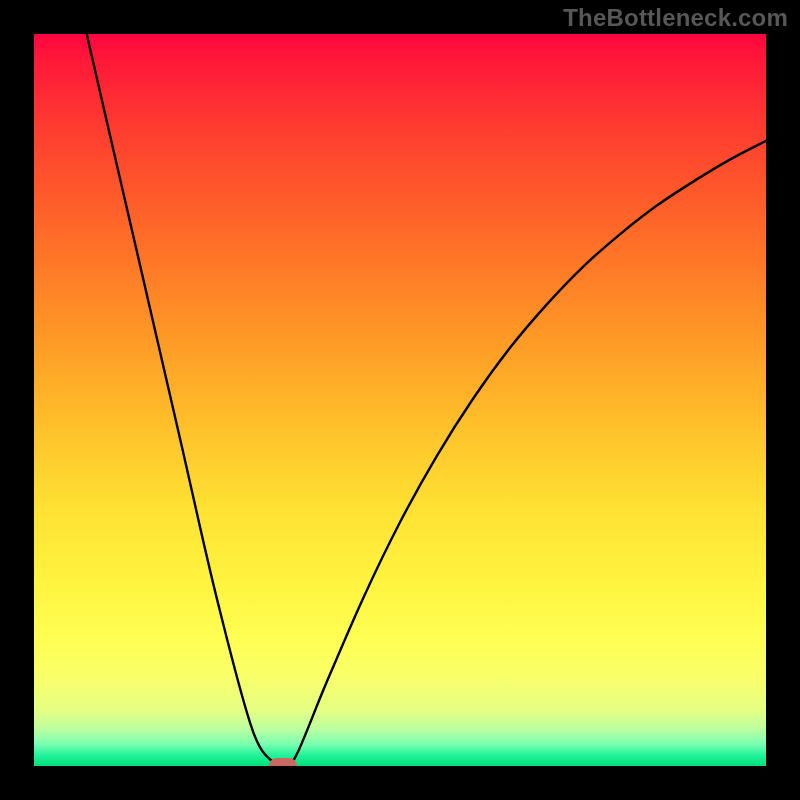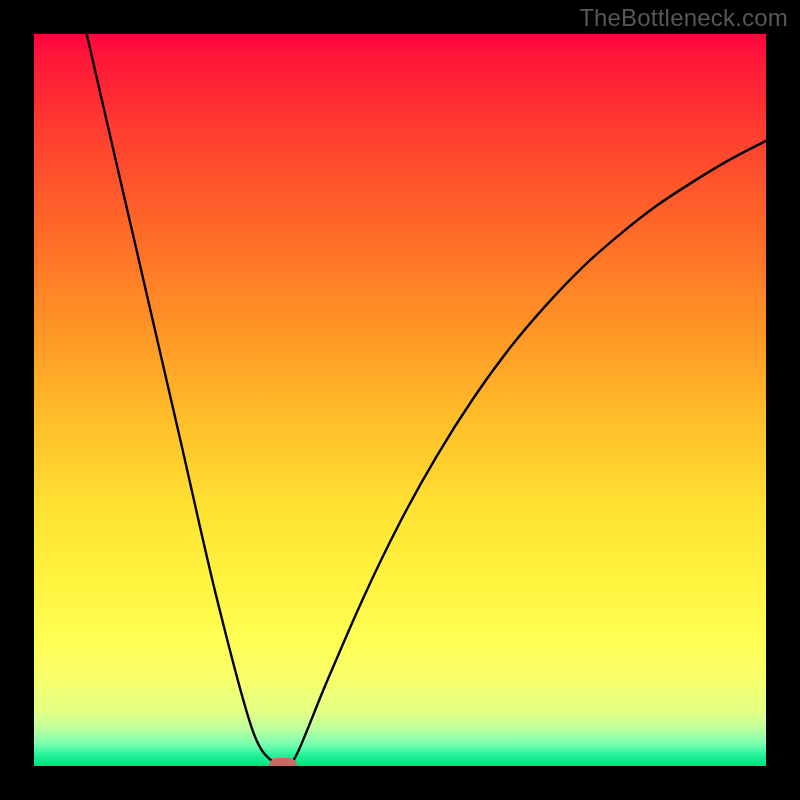--- a/index.html
+++ b/index.html
@@ -9,21 +9,21 @@
     width: 800px;
     height: 800px;
     background: #000;
   }
   .attribution {
     position: absolute;
     top: 4px;
     right: 12px;
     font-family: Arial, Helvetica, sans-serif;
     font-size: 24px;
-    font-weight: normal;
+    font-weight: bold;
     color: #575757;
     letter-spacing: 0.2px;
     z-index: 10;
   }
   .plot-area {
     position: absolute;
     left: 34px;
     top: 34px;
     width: 732px;
     height: 732px;

